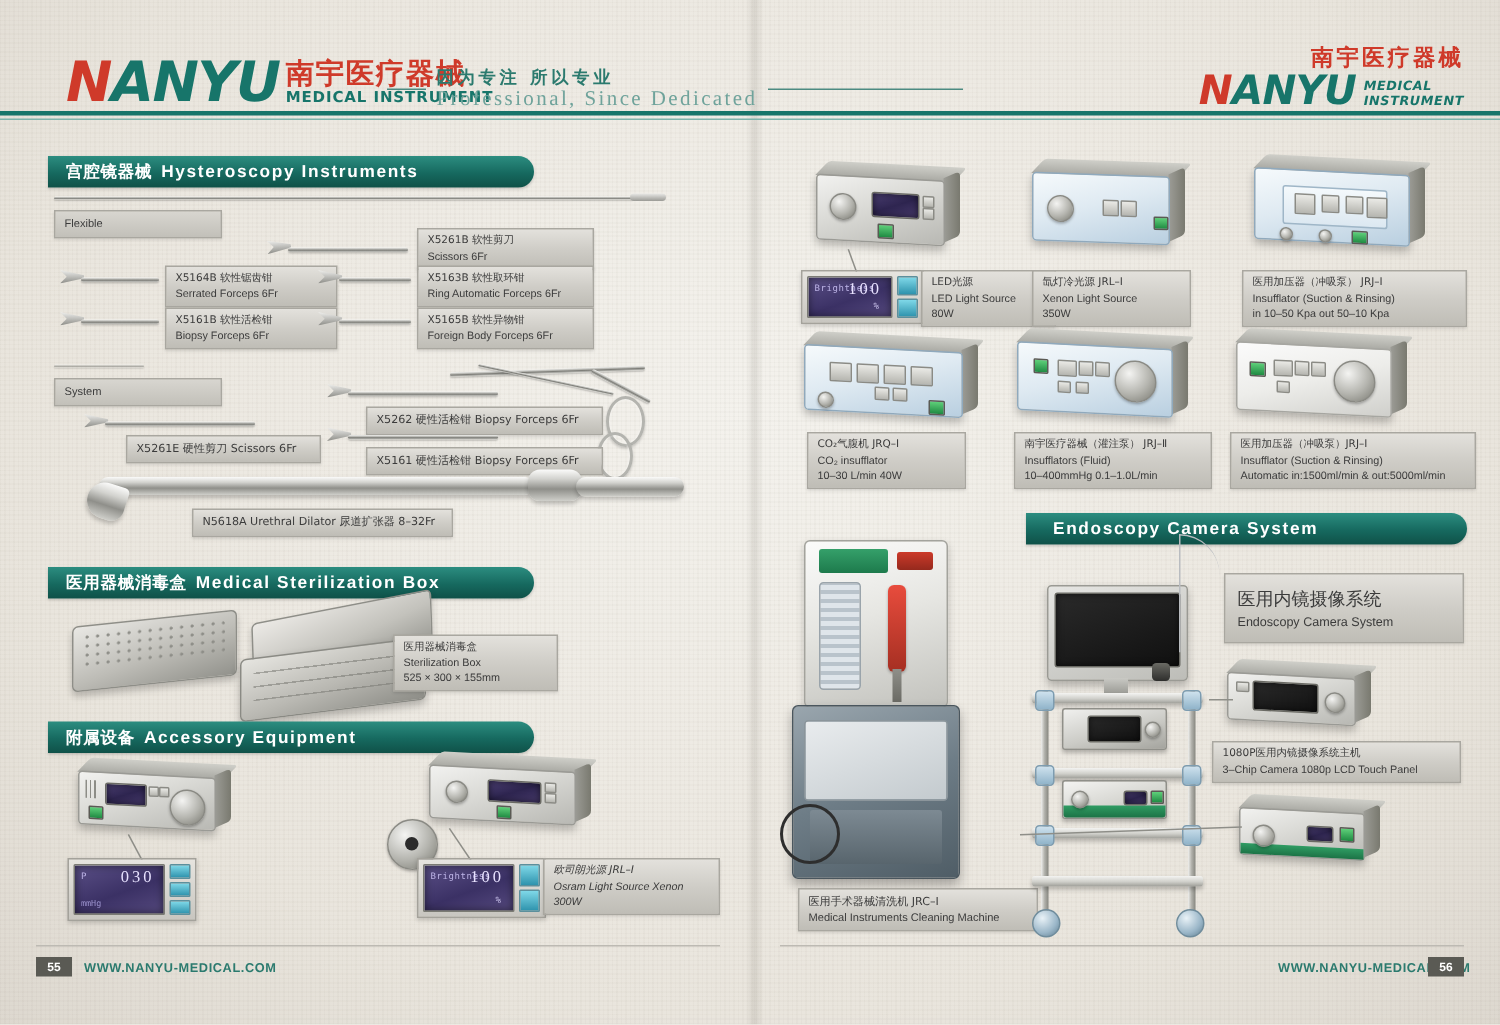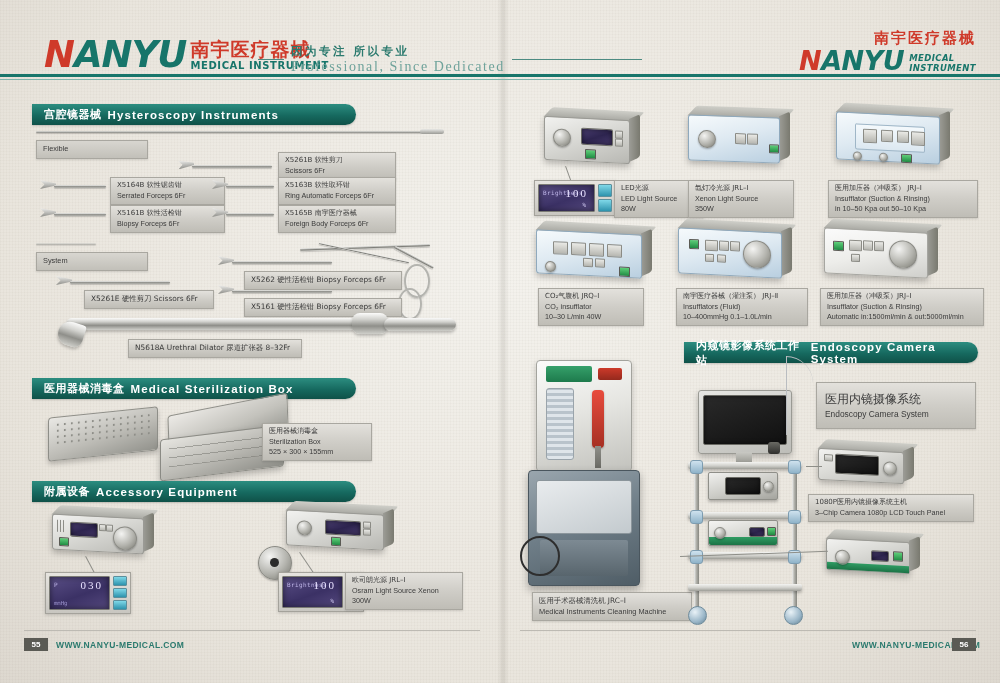--- a/index.html
+++ b/index.html
@@ -276,21 +276,21 @@
   <div class="jaw" style="left:40px;top:208px;"></div>
   <div class="shaft" style="left:54px;top:213px;width:52px;"></div>
   <div class="plate" style="left:110px;top:205px;width:101px;">
     <div class="cn">X5161B 软性活检钳</div>
     <div>Biopsy Forceps 6Fr</div>
   </div>
 
   <div class="jaw" style="left:212px;top:208px;"></div>
   <div class="shaft" style="left:226px;top:213px;width:48px;"></div>
   <div class="plate" style="left:278px;top:205px;width:104px;">
-    <div class="cn">X5165B 南宇医疗器械</div>
+    <div class="cn">X5165B 软性异物钳</div>
     <div>Foreign Body Forceps 6Fr</div>
   </div>
 
   <div class="shaft" style="left:300px;top:246px;width:130px;transform:rotate(-2deg);"></div>
   <div class="shaft" style="left:392px;top:256px;width:44px;transform:rotate(28deg);"></div>
   <div class="ringhandle" style="left:404px;top:264px;width:22px;height:30px;"></div>
   <div class="ringhandle" style="left:398px;top:288px;width:20px;height:28px;"></div>
   <div class="shaft thin" style="left:318px;top:252px;width:92px;transform:rotate(12deg);"></div>
 
   <div class="shaft thin" style="left:36px;top:243px;width:60px;opacity:.6;"></div>
@@ -406,21 +406,21 @@
     <div class="lcd">
       <span class="lbl">Brightness</span>
       <span class="val">100</span>
       <span class="val2">%</span>
     </div>
     <div class="keys">
         <i></i>
         <i></i>
       </div>
   </div>
-  <div class="plate" style="left:345px;top:572px;width:104px;">
+  <div class="plate" style="left:362px;top:572px;width:104px;font-style:italic;">
     <div class="cn">欧司朗光源 JRL–Ⅰ</div>
     <div>Osram Light Source Xenon</div>
     <div>300W</div>
   </div>
 
   <div class="dev grey" style="left:544px;top:118px;width:86px;height:44px;transform:skewY(3deg);">
     <div class="body">
       <div class="top"></div>
       <div class="side"></div>
       <div class="face">
@@ -547,21 +547,20 @@
       </div>
     </div>
   </div>
   <div class="plate" style="left:820px;top:288px;width:150px;">
     <div class="cn">医用加压器（冲吸泵）JRJ–Ⅰ</div>
     <div>Insufflator (Suction &amp; Rinsing)</div>
     <div>Automatic in:1500ml/min &amp; out:5000ml/min</div>
   </div>
 
   <div class="banner" style="left:684px;top:342px;width:282px;">
-    <span class="cn">内窥镜影像系统工作站</span>
     <span class="en">Endoscopy Camera System</span>
   </div>
 
   <div class="cleanmc" style="left:536px;top:360px;width:96px;height:112px;">
     <div style="position:absolute;inset:0;border-radius:4px;background:linear-gradient(165deg,#fbfbfa,#e6e6e2 45%,#c2c2bd);border:1px solid #a3a39d;box-shadow:0 3px 6px rgba(0,0,0,.2);"></div>
     <div style="position:absolute;left:10px;top:6px;width:46px;height:16px;border-radius:2px;background:linear-gradient(180deg,#35a06a,#1d7a4c);"></div>
     <div style="position:absolute;left:62px;top:8px;width:24px;height:12px;border-radius:2px;background:linear-gradient(180deg,#cc3a2a,#95291d);"></div>
     <div style="position:absolute;left:10px;top:28px;width:26px;height:70px;border-radius:3px;background:repeating-linear-gradient(0deg,#dfe5ea 0 3px,#b9c3cb 3px 6px);border:1px solid #9aa4ab;"></div>
     <div style="position:absolute;left:56px;top:30px;width:12px;height:58px;border-radius:4px;background:linear-gradient(180deg,#e84c3d,#a52f22);box-shadow:0 1px 2px rgba(0,0,0,.3);"></div>
     <div style="position:absolute;left:59px;top:86px;width:6px;height:22px;background:linear-gradient(180deg,#8f8f89,#6a6a64);"></div>

